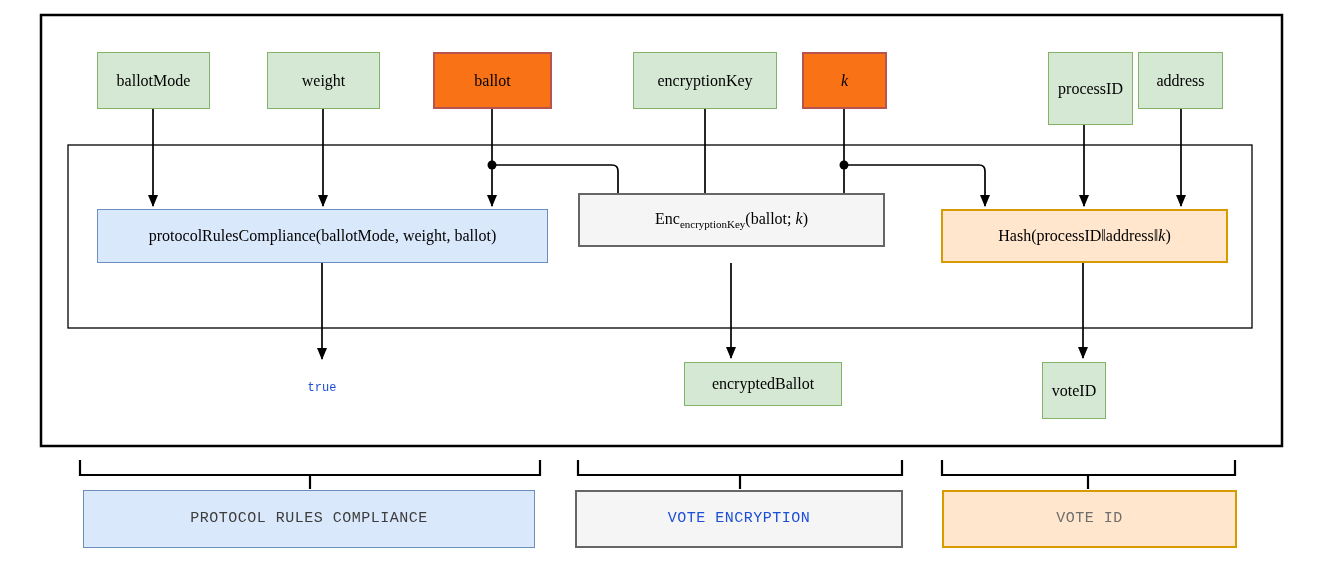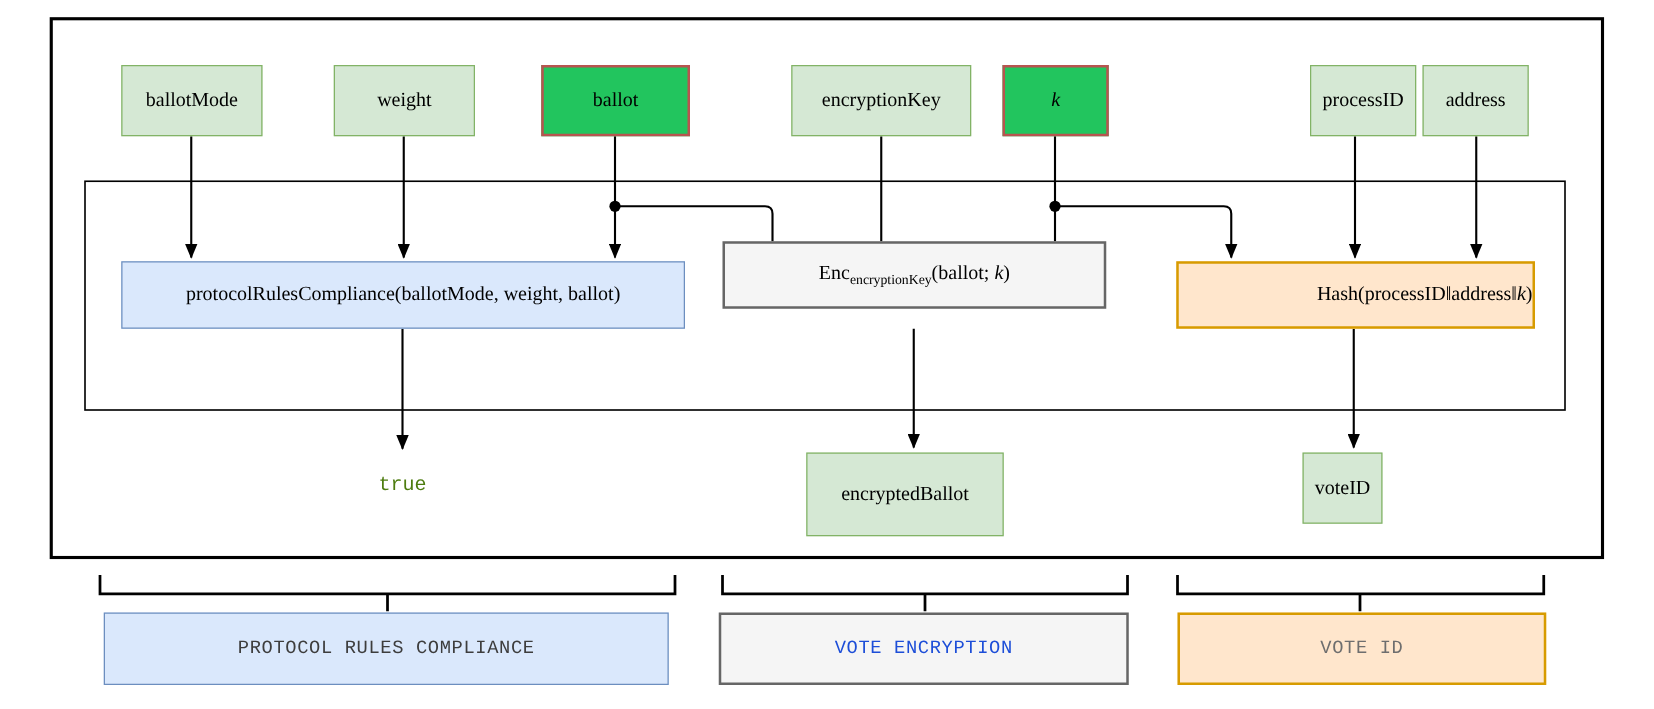--- a/index.html
+++ b/index.html
@@ -8,31 +8,31 @@
     width:1323px; height:567px; position:relative; overflow:hidden;
     font-family:"Liberation Serif", serif;
   }
   .canvas { position:absolute; left:0; top:0; width:1323px; height:567px; }
   svg.wires { position:absolute; left:0; top:0; width:1323px; height:567px; }
   .box {
     position:absolute; display:flex; align-items:center; justify-content:center;
     text-align:center; font-size:16px; color:#000000; line-height:1.1;
   }
   .green  { background:#d5e8d4; border:1.5px solid #82b366; }
-  .red    { background:#22c55e; border:2px solid #b85450; }
+  .red    { background:#f97316; border:2px solid #b85450; }
   .blue   { background:#dae8fc; border:1.5px solid #6c8ebf; }
   .grayb  { background:#f5f5f5; border:2px solid #666666; }
-  .orange { background:#ffe6cc; border:2px solid #d79b00;justify-content:flex-end; }
+  .orange { background:#ffe6cc; border:2px solid #d79b00; }
   .fn { font-size:16px; }
   .fn sub { font-size:11px; line-height:1; }
   .ital { font-style:italic; }
   .true-out {
     position:absolute; left:262px; top:376px; width:120px; height:24px;
     display:flex; align-items:center; justify-content:center;
-    font-family:"Liberation Mono", monospace; font-size:16px; color:#4d7c0f;
+    font-family:"Liberation Mono", monospace; font-size:12px; color:#1d4ed8;
   }
   .section-box {
     position:absolute; top:490px; height:58px;
     display:flex; align-items:center; justify-content:center;
     font-family:"Liberation Mono", monospace; font-size:15px; letter-spacing:0.5px;
   }
   .s-prc { color:#3d3d3d; }
   .s-enc { color:#1d4ed8; }
   .s-vid { color:#6e6e6e;align-items:center; }
 </style>
@@ -84,39 +84,39 @@
   </div>
   <div class="box red" style="left:433px;top:52px;width:119px;height:57px">
     <span>ballot</span>
   </div>
   <div class="box green" style="left:633px;top:52px;width:144px;height:57px">
     <span>encryptionKey</span>
   </div>
   <div class="box red" style="left:802px;top:52px;width:85px;height:57px">
     <span class="ital">k</span>
   </div>
-  <div class="box green" style="left:1048px;top:52px;width:85px;height:57px">
+  <div class="box green" style="left:1048px;top:52px;width:85px;height:73px">
     <span>processID</span>
   </div>
   <div class="box green" style="left:1138px;top:52px;width:85px;height:57px">
     <span>address</span>
   </div>
 
   <div class="box blue fn" style="left:97px;top:209px;width:451px;height:54px">
     <span>protocolRulesCompliance(ballotMode, weight, ballot)</span>
   </div>
   <div class="box grayb fn" style="left:578px;top:193px;width:307px;height:54px">
     <span><span>Enc</span><sub>encryptionKey</sub><span>(ballot; </span><span class="ital">k</span><span>)</span></span>
   </div>
   <div class="box orange fn" style="left:941px;top:209px;width:287px;height:54px">
     <span><span>Hash(processID</span><span>‖</span><span>address</span><span>‖</span><span class="ital">k</span><span>)</span></span>
   </div>
 
   <div class="true-out">true</div>
-  <div class="box green" style="left:645px;top:362px;width:158px;height:67px">
+  <div class="box green" style="left:684px;top:362px;width:158px;height:44px">
     <span>encryptedBallot</span>
   </div>
   <div class="box green" style="left:1042px;top:362px;width:64px;height:57px">
     <span>voteID</span>
   </div>
 
   <div class="box blue section-box s-prc" style="left:83px;width:452px">
     <span>PROTOCOL RULES COMPLIANCE</span>
   </div>
   <div class="box grayb section-box s-enc" style="left:575px;width:328px">

